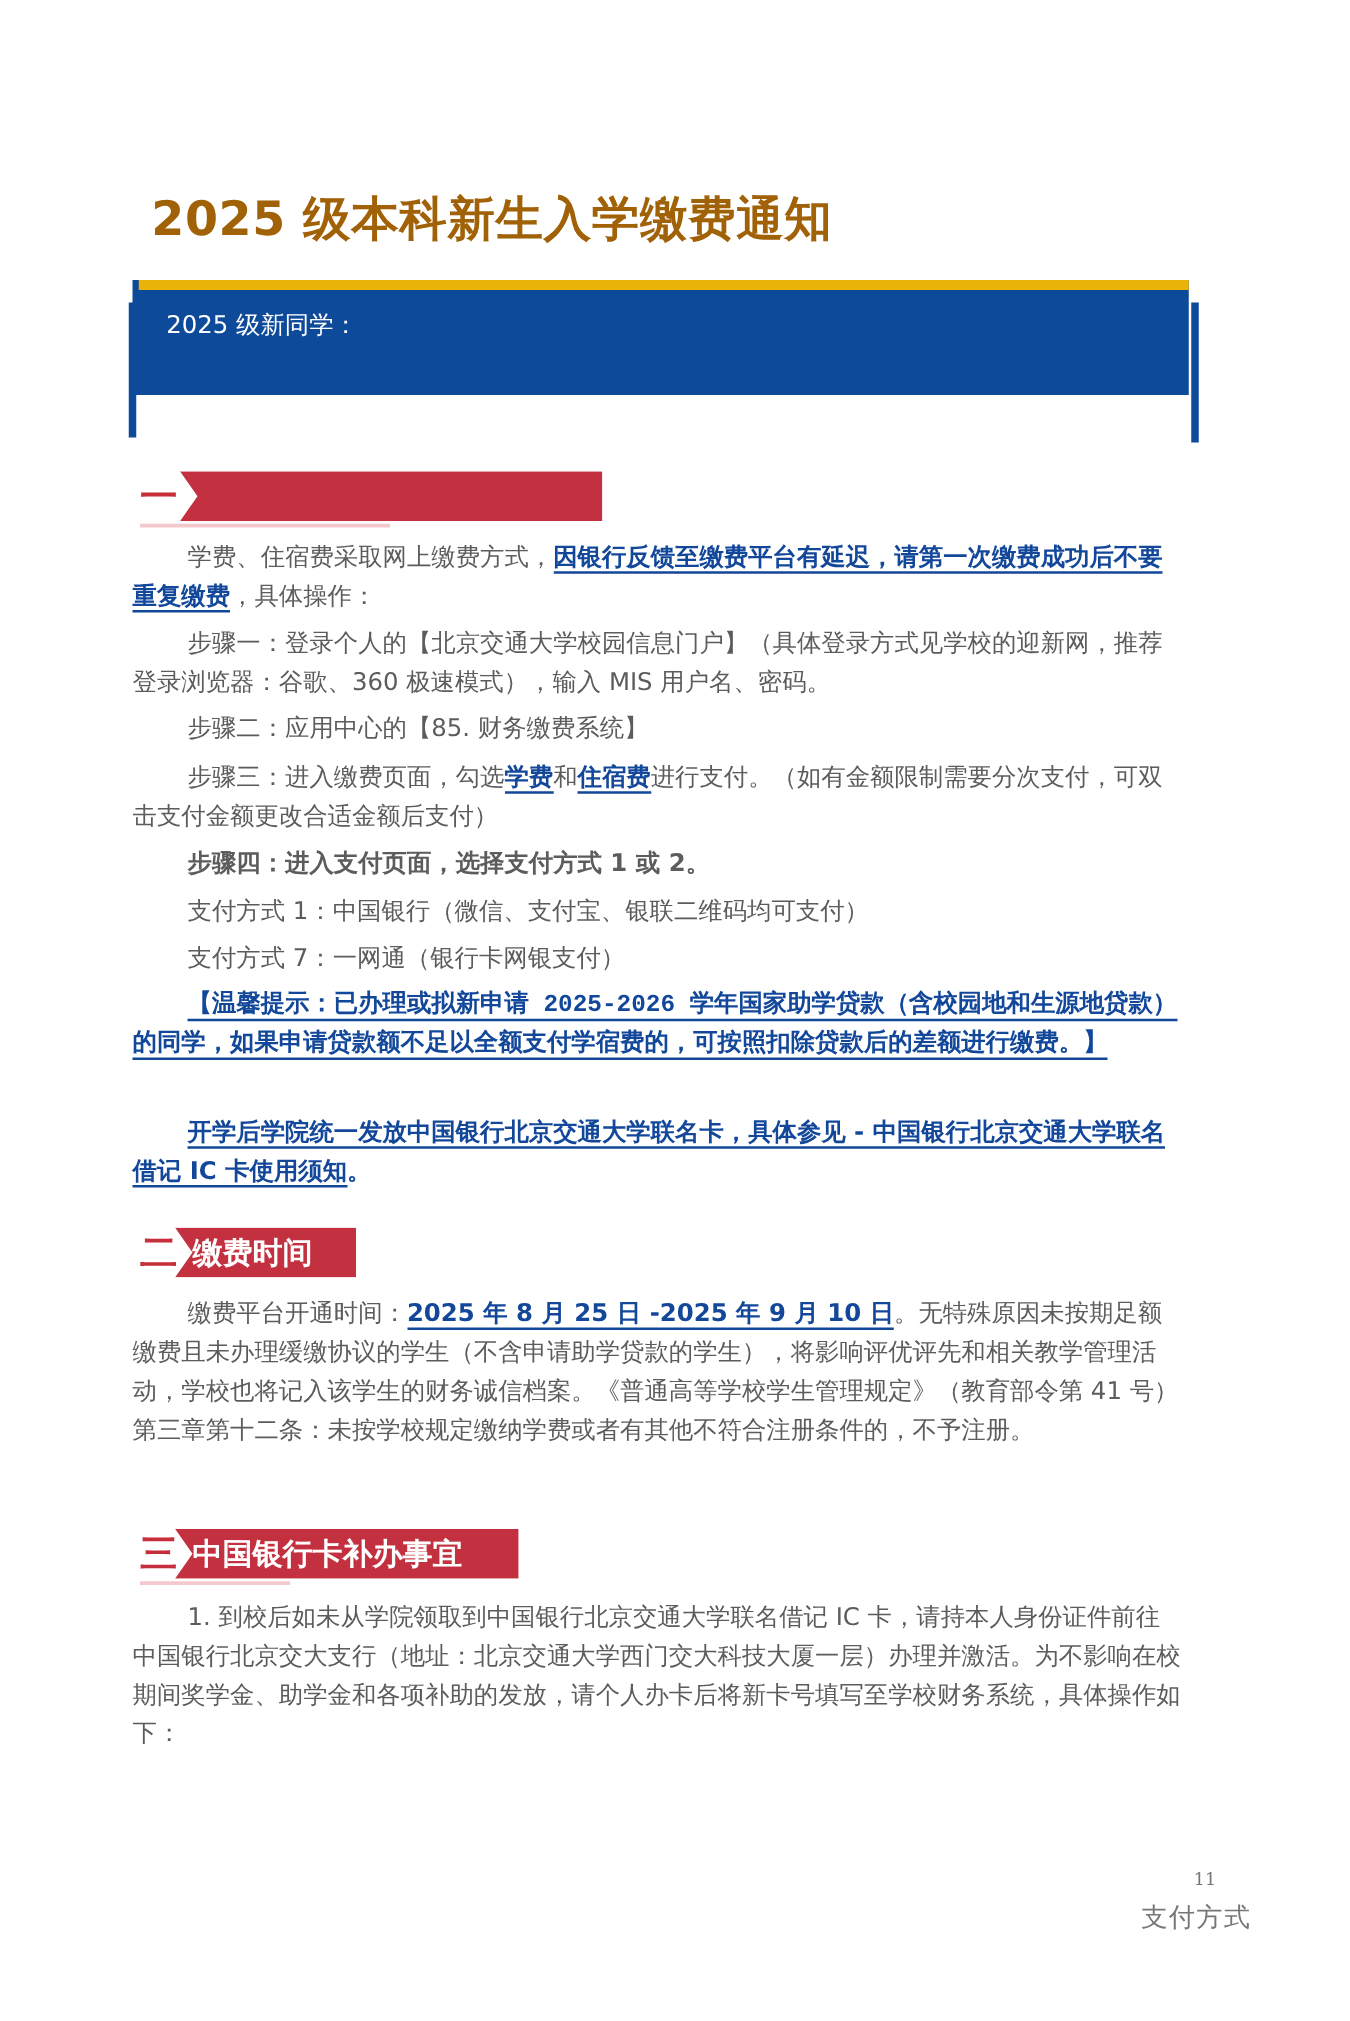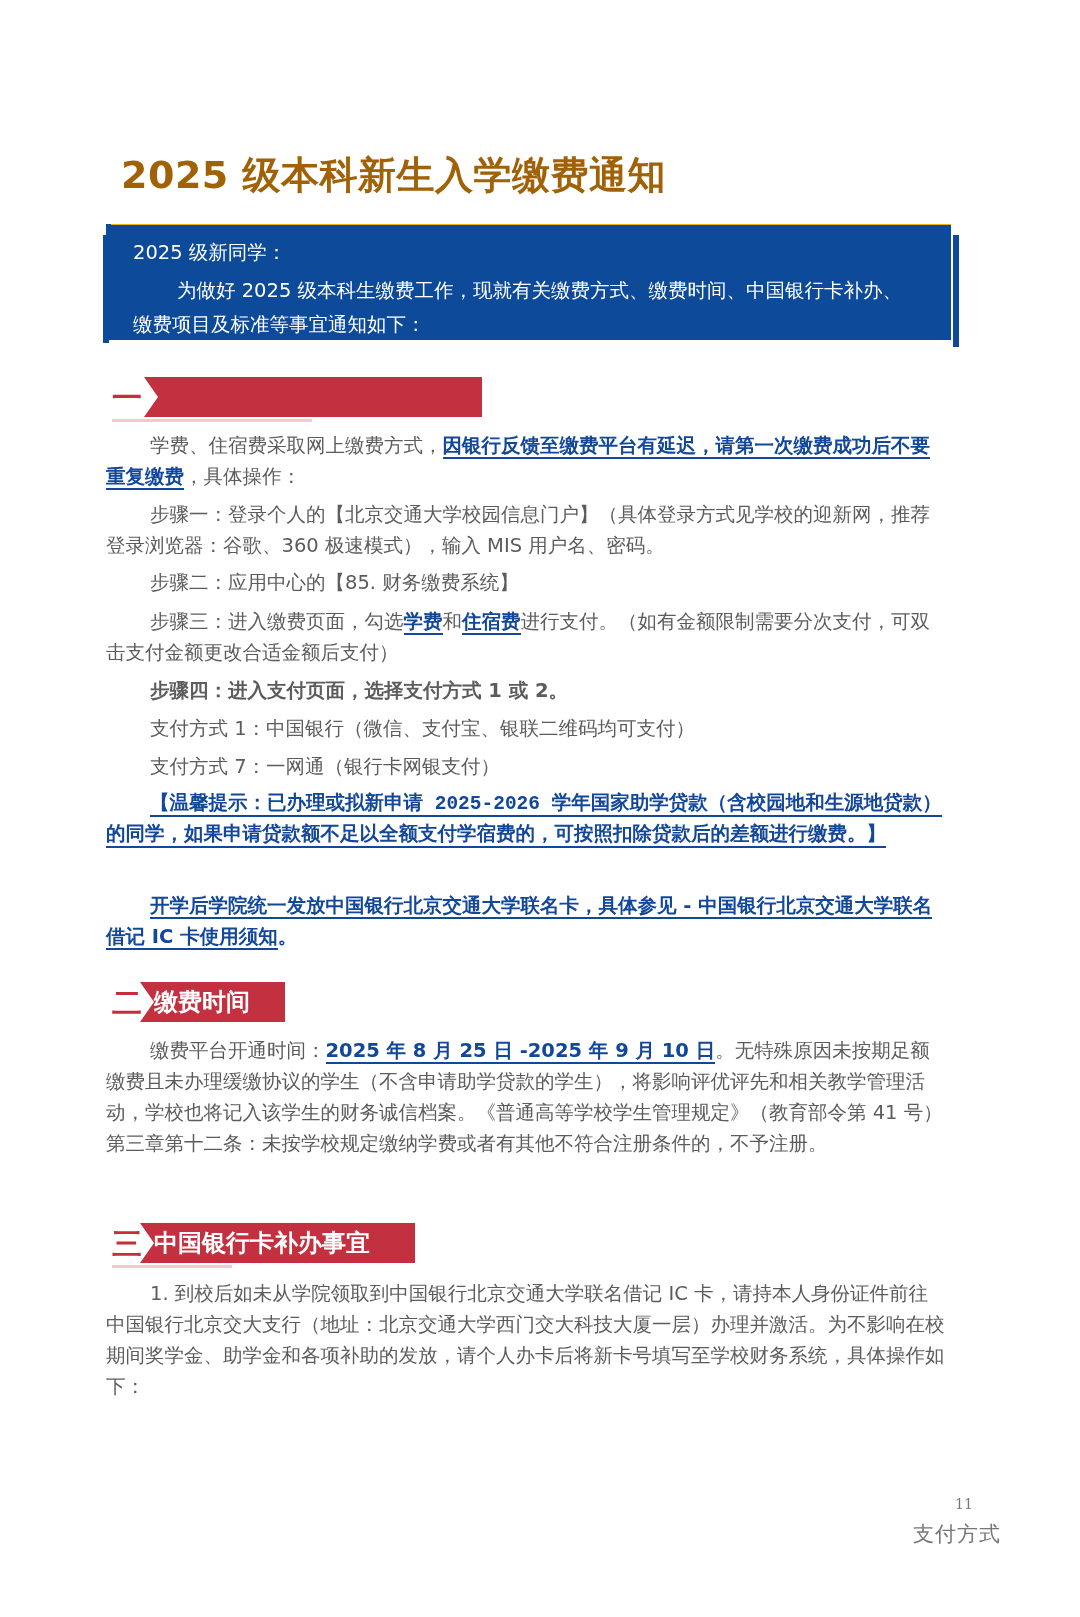--- a/index.html
+++ b/index.html
@@ -7,23 +7,23 @@
     body { position: relative; font-family: "DejaVu Sans", "Liberation Sans", sans-serif; color: #5a5a5a; }
 
     .page-title {
       position: absolute; left: 106px; top: 150px;
       font-size: 38px; font-weight: bold; color: #a16207; letter-spacing: 0.5px;
       font-family: "DejaVu Sans", sans-serif;
       margin-left: 15px;
     }
 
     .intro-banner {
-      position: absolute; left: 111px; top: 224px; width: 840px; height: 116px;
+      position: absolute; left: 111px; top: 224px; width: 840px; height: 92px;
       background: #0d4a9a;
-      border-top: 1px solid #eab308;
+      border-top: 8px solid #eab308;
       box-shadow: -5px 0 0 0 #0d4a9a;
     }
     .intro-banner .edge-left {
       position: absolute; left: -8px; top: 10px; width: 6px; height: 108px; background: #0d4a9a;
     }
     .intro-banner .edge-right {
       position: absolute; right: -8px; top: 10px; width: 6px; height: 112px; background: #0d4a9a;
     }
     .intro-line {
       position: absolute; color: #ffffff; font-size: 19.5px; white-space: nowrap;
@@ -76,21 +76,20 @@
   </style>
 </head>
 <body>
 
 <div class="page-title">2025 级本科新生入学缴费通知</div>
 
 <div class="intro-banner">
   <div class="edge-left"></div>
   <div class="edge-right"></div>
   <div class="intro-line intro-salutation">2025 级新同学：</div>
-  <div class="intro-line intro-body-1">为做好 2025 级本科生缴费工作，现就有关缴费方式、缴费时间、中国银行卡补办、</div>
   <div class="intro-line intro-body-2">缴费项目及标准等事宜通知如下：</div>
 </div>
 
 <div class="section-header" style="left:112px; top:377px; width:370px;">
   <div class="section-num">一</div>
   <div class="section-ribbon" style="left:32px; width:338px;"></div>
   <div class="section-underline" style="left:0; top:42px; width:200px;"></div>
 </div>
 
 <div class="para indent" style="top:430px;">

